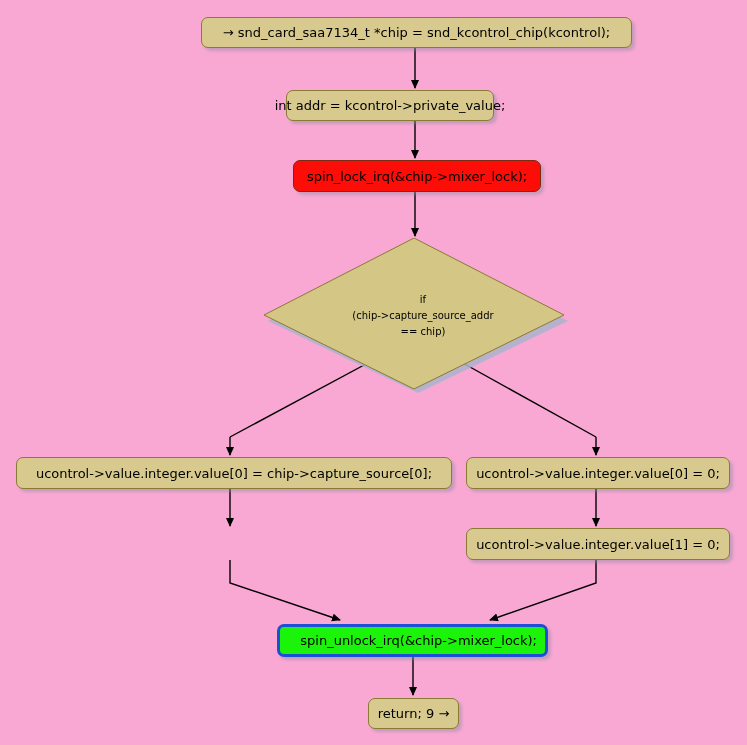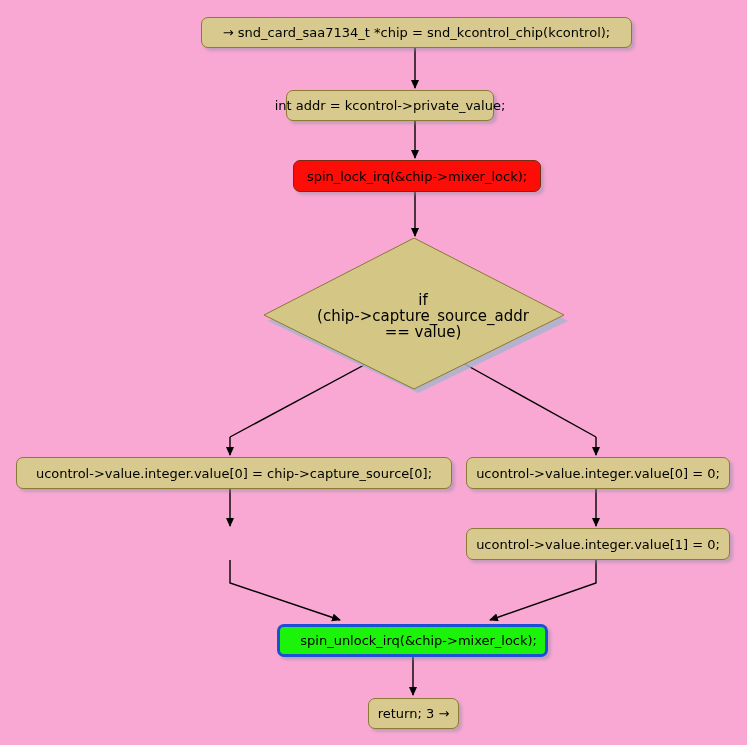--- a/index.html
+++ b/index.html
@@ -70,21 +70,21 @@
   .diamond-label {
     position: absolute;
     left: 0;
     top: 0;
     width: 100%;
     height: 100%;
     display: flex;
     flex-direction: column;
     align-items: center;
     justify-content: center;
-    font-size: 15px;
+    font-size: 10px;
     line-height: 16px;
     color: #000000;
     pointer-events: none;
   }
   .diamond-label span { display: block; white-space: nowrap; }
   .dshift { padding-left: 16px; }
 </style>
 </head>
 <body>
 
@@ -153,21 +153,21 @@
   </div>
 
   <div class="diamond-wrap" style="left:262px; top:238px; width:306px; height:155px;">
     <svg width="306" height="155" viewBox="0 0 306 155" xmlns="http://www.w3.org/2000/svg">
       <polygon points="156,6 306,83 156,155 6,83" fill="#aab4cc" opacity="0.85"></polygon>
       <polygon points="152,0 302,77 152,151 2,77" fill="#d4c685" stroke="#8a7a33" stroke-width="1"></polygon>
     </svg>
     <div class="diamond-label">
       <span class="dshift">if</span>
       <span class="dshift">(chip-&gt;capture_source_addr</span>
-      <span class="dshift">== value)</span>
+      <span class="dshift">== chip)</span>
     </div>
   </div>
 
   <div class="node proc" style="left:16px; top:457px; width:436px; height:32px;">
     <span>ucontrol-&gt;value.integer.value[0] = chip-&gt;capture_source[0];</span>
   </div>
 
   <div class="node proc" style="left:466px; top:457px; width:264px; height:32px;">
     <span>ucontrol-&gt;value.integer.value[0] = 0;</span>
   </div>
@@ -175,16 +175,16 @@
 
   <div class="node proc" style="left:466px; top:528px; width:264px; height:32px;">
     <span>ucontrol-&gt;value.integer.value[1] = 0;</span>
   </div>
 
   <div class="node proc proc-green" style="left:277px; top:624px; width:271px; height:33px;">
     <span>spin_unlock_irq(&amp;chip-&gt;mixer_lock);</span>
   </div>
 
   <div class="node proc" style="left:368px; top:698px; width:91px; height:31px;">
-    <span>return; 3 →</span>
+    <span>return; 9 →</span>
   </div>
 
 </div>
 
 </body></html>

